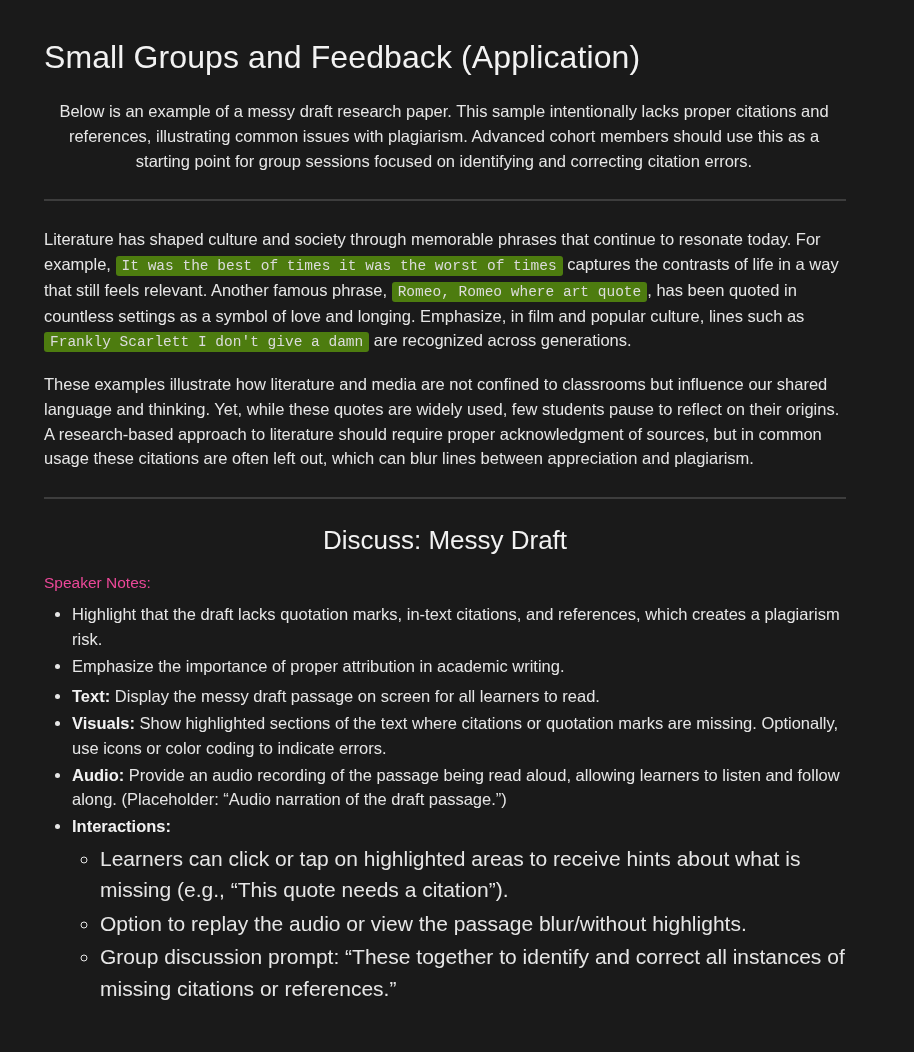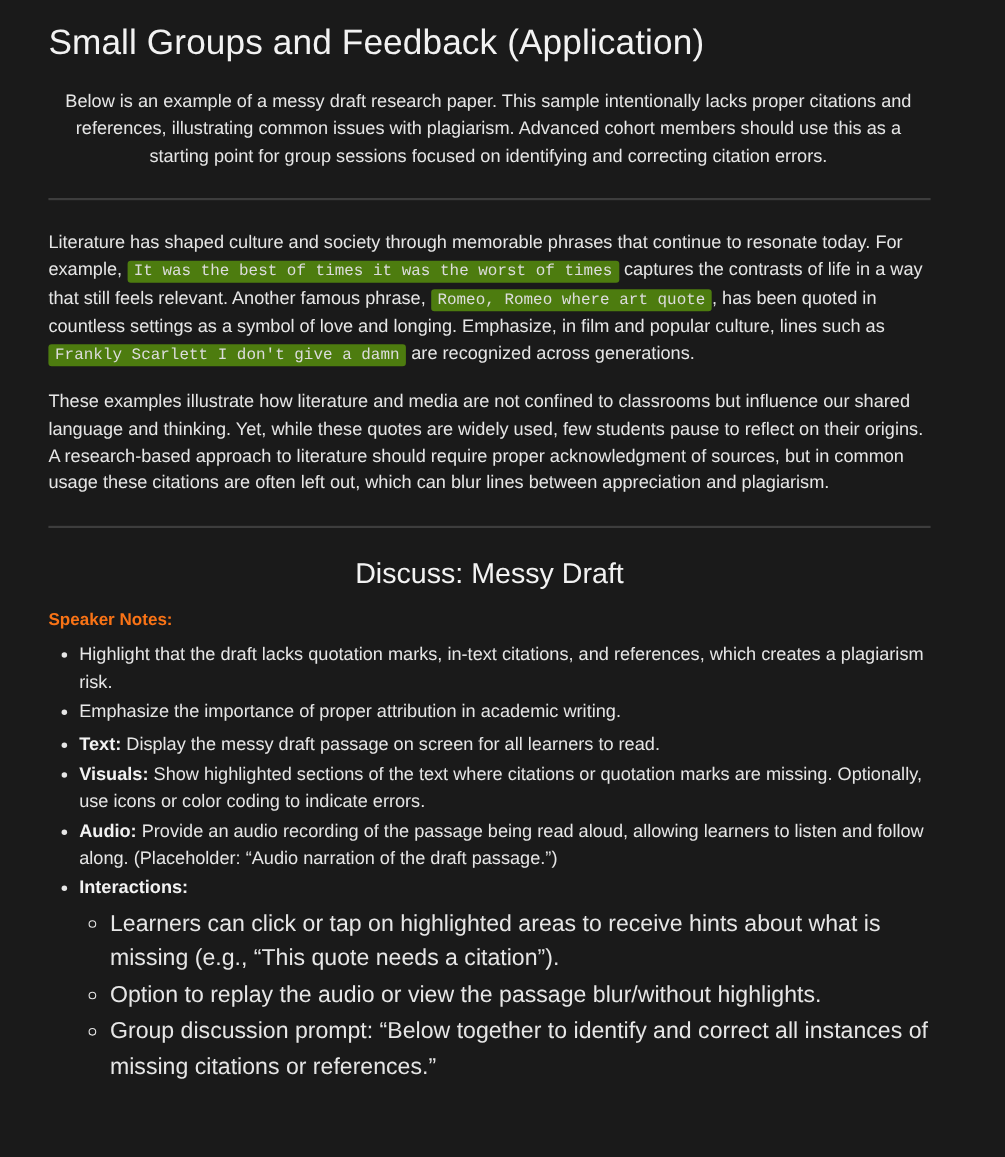--- a/index.html
+++ b/index.html
@@ -8,21 +8,21 @@
     background: #1a1a1a;
     color: #e8e8e8;
     font-family: "Liberation Sans", sans-serif;
   }
   body {
     width: 914px;
     min-height: 1052px;
     box-sizing: border-box;
   }
   .page {
-    padding: 4px 68px 24px 44px;
+    padding: 23px 68px 24px 44px;
     box-sizing: border-box;
   }
   h1.doc-title {
     font-size: 32px;
     font-weight: 400;
     line-height: 1.25;
     margin: 14px 0 22px 0;
     letter-spacing: 0.1px;
     color: #f2f2f2;
   }
@@ -52,23 +52,23 @@
   }
   h2.section-title {
     font-size: 26px;
     font-weight: 400;
     margin: 22px 0 18px 0;
     color: #f2f2f2;
     text-align: center;
   }
   h3.sub-head {
     font-size: 15.5px;
-    font-weight: bold;
+    font-weight: normal;
     margin: 0 0 10px 0;
-    color: #f97316;
+    color: #ec4899;
   }
   h3.sub-head.spaced {
     margin-top: 22px;
   }
   ul.bullets {
     margin: 0 0 6px 0;
     padding-left: 28px;
   }
   ul.bullets > li {
     font-size: 16.5px;
@@ -137,18 +137,18 @@
     </li>
     <li>
       <span class="lead">Audio:</span>
       <span>Provide an audio recording of the passage being read aloud, allowing learners to listen and follow along. (Placeholder: “Audio narration of the draft passage.”)</span>
     </li>
     <li>
       <span class="lead">Interactions:</span>
       <ul class="sub-bullets">
         <li>Learners can click or tap on highlighted areas to receive hints about what is missing (e.g., “This quote needs a citation”).</li>
         <li>Option to replay the audio or view the passage blur/without highlights.</li>
-        <li>Group discussion prompt: “Below together to identify and correct all instances of missing citations or references.”</li>
+        <li>Group discussion prompt: “These together to identify and correct all instances of missing citations or references.”</li>
       </ul>
     </li>
   </ul>
 
 </div>
 
 </body></html>

